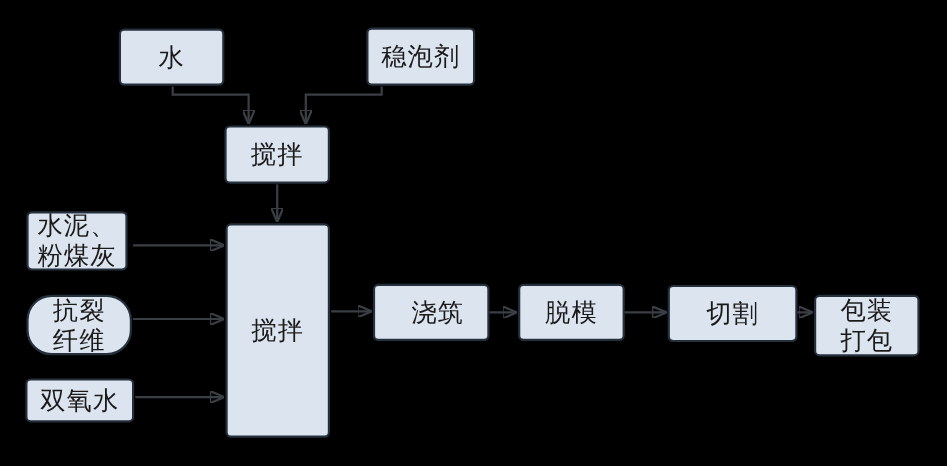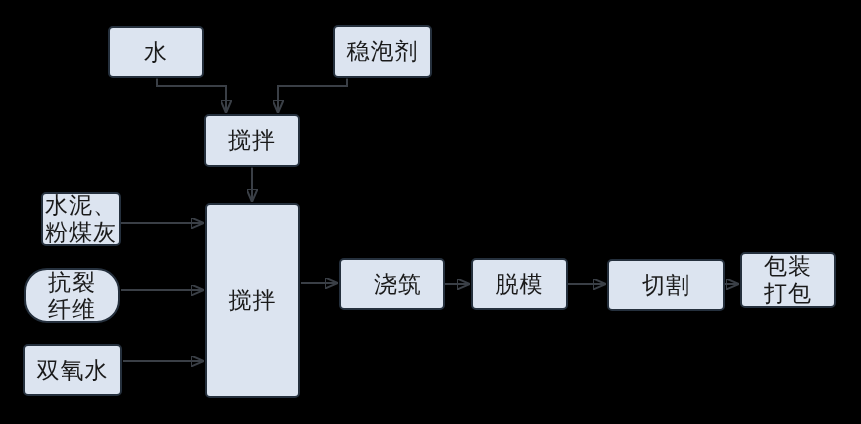--- a/index.html
+++ b/index.html
@@ -44,28 +44,28 @@
     font-size: 23px;
     line-height: 27px;
     text-align: center;
     white-space: pre-line;
     letter-spacing: 1px;
   }
   
   #n-water      { left:108px; top:26px;  width:96px; height:52px; }
   #n-foam       { left:299px; top:25px;  width:99px; height:53px;margin-left:34px; }
   #n-mixpre     { left:204px; top:114px; width:96px; height:53px; }
-  #n-cement     { left:24px;  top:192px; width:80px; height:54px;margin-left:17px; }
+  #n-cement     { left:24px;  top:192px; width:92px; height:54px; }
   #n-fiber      { left:24px;  top:268px; width:96px; height:55px;border-radius:23px; }
-  #n-peroxide   { left:23px;  top:344px; width:99px; height:52px; }
+  #n-peroxide   { left:23px;  top:344px; width:99px; height:40px; }
   #n-mixmain    { left:205px; top:203px; width:95px; height:195px; }
   #n-pour       { left:339px; top:258px; width:106px; height:52px;padding-left:12px; }
   #n-demold     { left:471px; top:258px; width:97px; height:52px; }
   #n-cut        { left:607px; top:259px; width:118px; height:52px; }
-  #n-pack       { left:740px; top:252px; width:96px; height:56px; }
+  #n-pack       { left:740px; top:268px; width:96px; height:56px; }
 </style>
 </head>
 <body>
 
 <div class="stage">
 
   <svg class="edges" viewBox="0 0 861 424" xmlns="http://www.w3.org/2000/svg">
     <defs>
       <marker id="arrowhead" markerUnits="userSpaceOnUse" markerWidth="13" markerHeight="11" refX="12" refY="5.5" orient="auto">
         <path d="M0,0 L13,5.5 L0,11 Z" fill="#3a3f46" stroke="none"></path>

